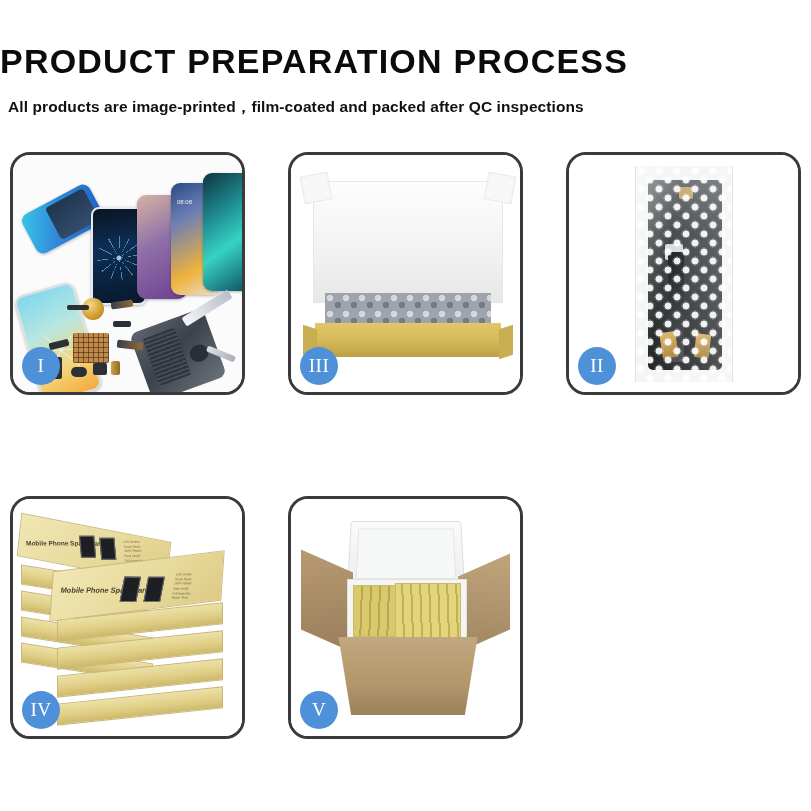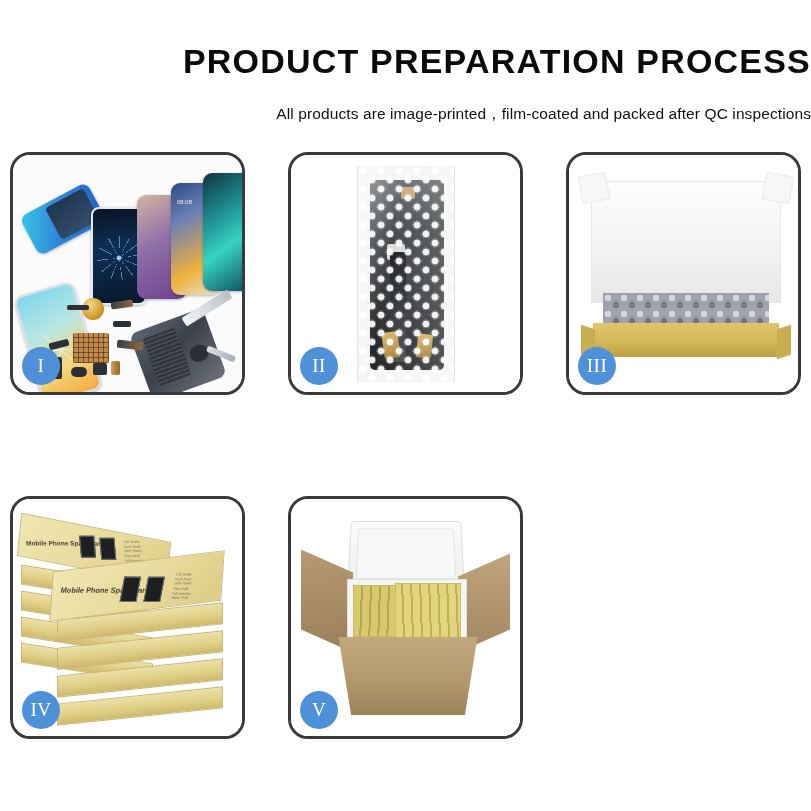--- a/index.html
+++ b/index.html
@@ -5,31 +5,32 @@
   * { box-sizing: border-box; margin: 0; padding: 0; }
   html, body {
     width: 811px; height: 811px;
     background: #ffffff;
     font-family: "Liberation Sans", sans-serif;
     overflow: hidden;
   }
   .page { position: relative; width: 811px; height: 811px; background: #fff; }
 
   
-  .header { width: 100%; padding-top: 44px; text-align: right; }
+  .header { width: 100%; padding-top: 44px; text-align: left; }
   .title {
     font-family: "Liberation Sans", sans-serif;
     font-size: 34px; font-weight: 700; letter-spacing: 1.2px;
     color: #0b0b0b; line-height: 1.05;
   }
   .subtitle {
-    margin-top: 24px;
+    margin-top: 17px;
     font-family: "Liberation Sans", sans-serif;
-    font-size: 15.5px; font-weight: 400; letter-spacing: .1px;
+    font-size: 15.5px; font-weight: 700; letter-spacing: .1px;
     color: #111111;
+    padding-left: 8px;
   }
 
   
   .grid {
     position: absolute; left: 10px; top: 152px;
     width: 791px;
     display: grid;
     grid-template-columns: repeat(3, 235px);
     grid-template-rows: repeat(2, 243px);
     column-gap: 43px; row-gap: 101px;
@@ -377,48 +378,48 @@
         <div class="prt wht" style="left:24px;top:212px;width:12px;height:16px;"></div>
         <div class="prt" style="left:100px;top:166px;width:18px;height:6px;"></div>
         <div class="tweezer"></div>
         <div class="tweezer2"></div>
       </div>
       <div class="badge">I</div>
       <div class="hidden-text">Mobile phone spare parts: LCD screens, tempered glass, flex cables and small components</div>
     </div>
 
     <div class="panel">
+      <div class="scene p3">
+        <div class="b3-lid"></div>
+        <div class="b3-foam"></div>
+        <div class="b3-tray"></div>
+      </div>
+      <div class="badge">III</div>
+      <div class="hidden-text">Open kraft inner box with white lid and bubble-wrap padding</div>
+    </div>
+
+    <div class="panel">
       <div class="scene p2">
         <div class="bagwrap">
           <div class="screenblk">
             <div class="tape-a"></div>
             <div class="conn-a"></div>
             <div class="flexcable"></div>
             <div class="gold-a"></div>
             <div class="gold-b"></div>
           </div>
           <div class="bubbles"></div>
           <div class="bagsheen"></div>
         </div>
       </div>
       <div class="badge">II</div>
       <div class="hidden-text">Single LCD screen assembly sealed in bubble wrap</div>
     </div>
 
     <div class="panel">
-      <div class="scene p3">
-        <div class="b3-lid"></div>
-        <div class="b3-foam"></div>
-        <div class="b3-tray"></div>
-      </div>
-      <div class="badge">III</div>
-      <div class="hidden-text">Open kraft inner box with white lid and bubble-wrap padding</div>
-    </div>
-
-    <div class="panel">
       <div class="scene p4">
 
         <div class="stackbox" style="left:8px;top:76px;width:132px;height:20px;transform:skewY(9deg);"></div>
         <div class="stackbox" style="left:8px;top:102px;width:132px;height:20px;transform:skewY(9deg);"></div>
         <div class="stackbox" style="left:8px;top:128px;width:132px;height:20px;transform:skewY(9deg);"></div>
         <div class="stackbox" style="left:8px;top:154px;width:132px;height:20px;transform:skewY(9deg);"></div>
 
         <div class="stackbox" style="left:44px;top:112px;width:166px;height:22px;transform:skewY(-6deg);"></div>
         <div class="stackbox" style="left:44px;top:140px;width:166px;height:22px;transform:skewY(-6deg);"></div>
         <div class="stackbox" style="left:44px;top:168px;width:166px;height:22px;transform:skewY(-6deg);"></div>

